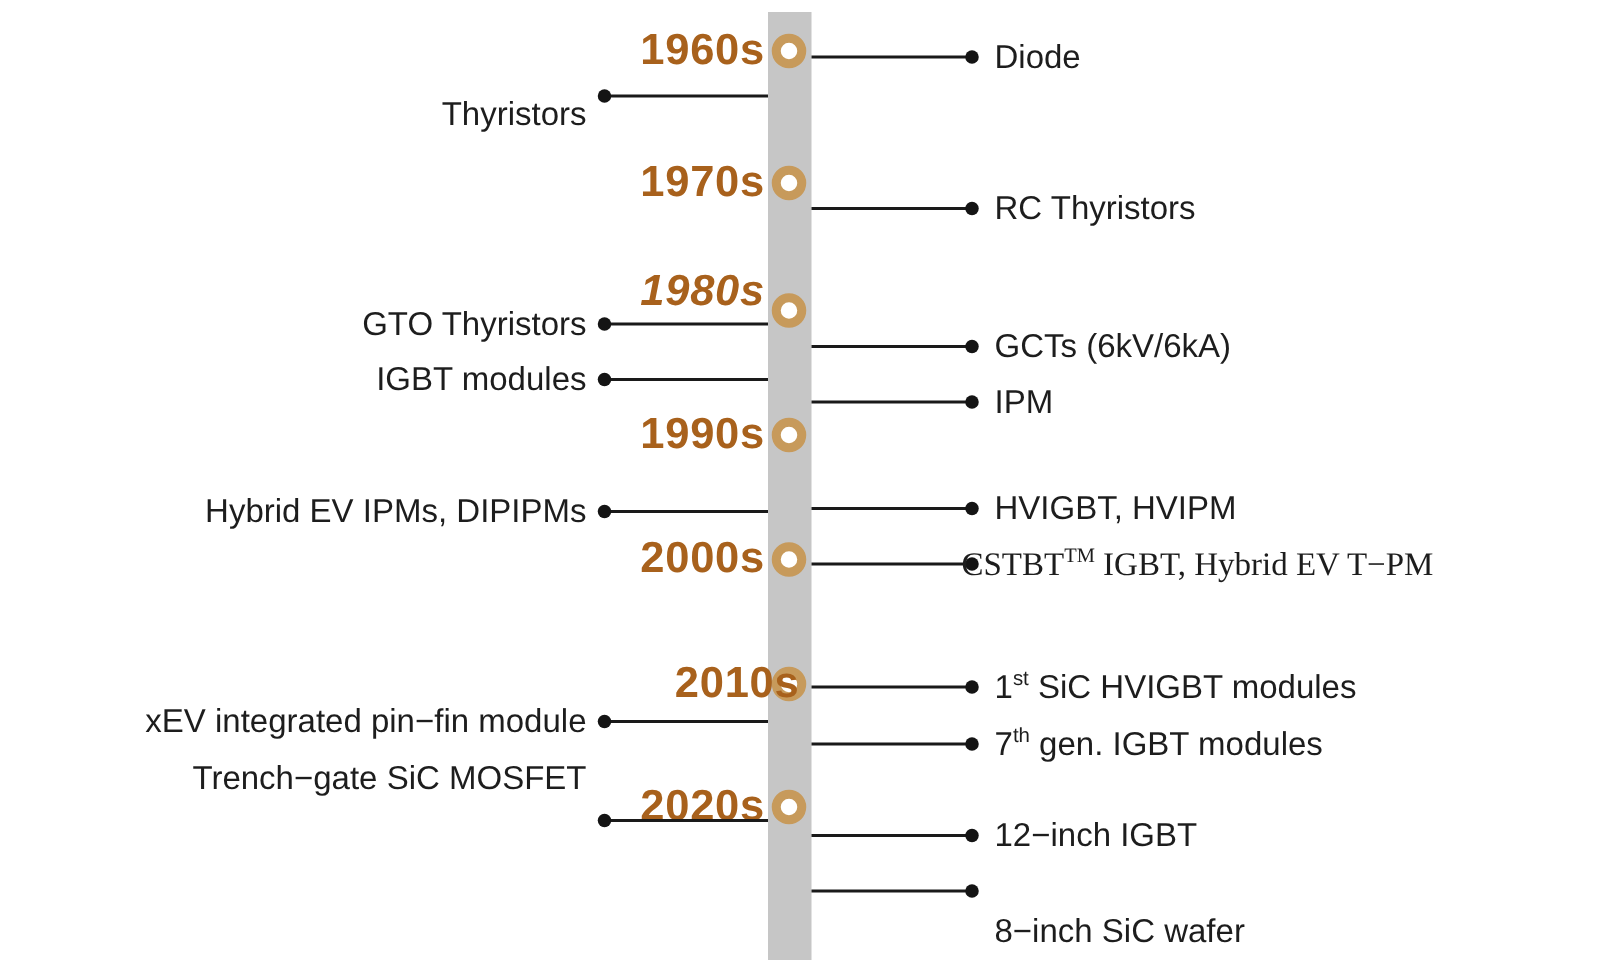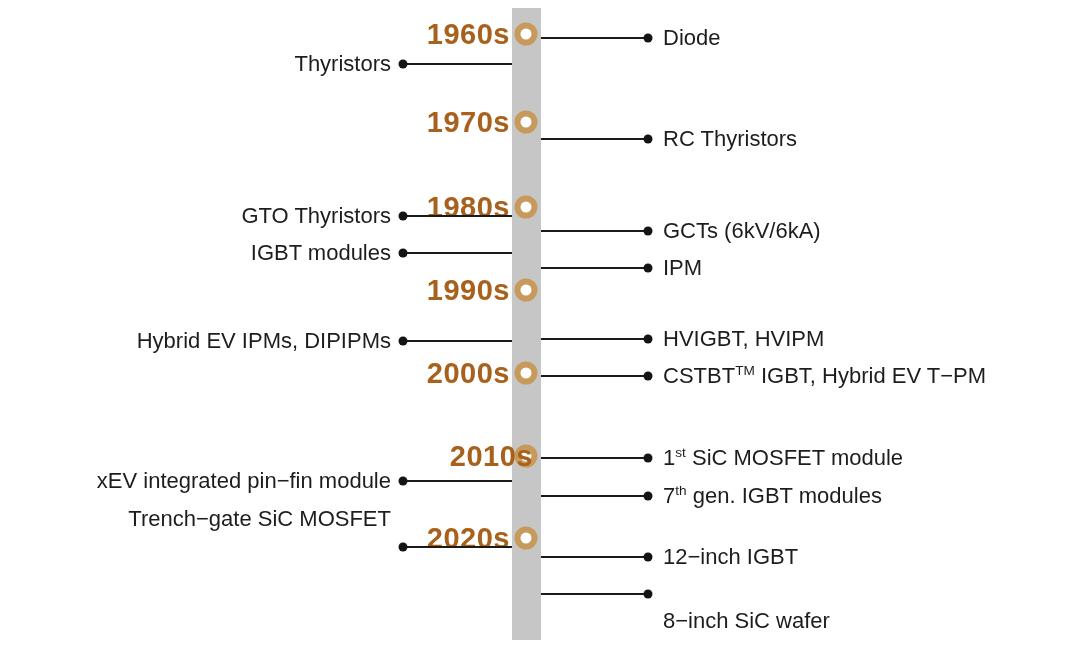--- a/index.html
+++ b/index.html
@@ -73,34 +73,34 @@
 <div id="stage">
 
   <div class="axis-bar"></div>
 
   <div id="decade-layer">
       <div class="marker" style="left: 526px; top: 34px;"></div>
       <div class="decade" style="left: 510px; top: 34px;">1960s</div>
       <div class="marker" style="left: 526px; top: 122px;"></div>
       <div class="decade" style="left: 510px; top: 122px;">1970s</div>
       <div class="marker" style="left: 526px; top: 207px;"></div>
-      <div class="decade" style="left: 510px; top: 207px;">1980s</div>
+      <div class="decade" style="left: 510px; top: 195px; font-style: italic;">1980s</div>
       <div class="marker" style="left: 526px; top: 290px;"></div>
       <div class="decade" style="left: 510px; top: 290px;">1990s</div>
       <div class="marker" style="left: 526px; top: 373px;"></div>
       <div class="decade" style="left: 510px; top: 373px;">2000s</div>
       <div class="marker" style="left: 526px; top: 456px;"></div>
       <div class="decade" style="left: 533px; top: 456px;">2010s</div>
       <div class="marker" style="left: 526px; top: 538px;"></div>
       <div class="decade" style="left: 510px; top: 538px;">2020s</div>
     </div>
   <div id="left-layer">
       <div class="line" style="left: 403px; top: 64px; width: 109px;"></div>
       <div class="dot" style="left: 403px; top: 64px;"></div>
-      <div class="ev left" style="left: 391px; top: 64px; text-align: right;">Thyristors</div>
+      <div class="ev left" style="left: 391px; top: 76px; text-align: right;">Thyristors</div>
       <div class="line" style="left: 403px; top: 216px; width: 109px;"></div>
       <div class="dot" style="left: 403px; top: 216px;"></div>
       <div class="ev left" style="left: 391px; top: 216px;">GTO Thyristors</div>
       <div class="line" style="left: 403px; top: 253px; width: 109px;"></div>
       <div class="dot" style="left: 403px; top: 253px;"></div>
       <div class="ev left" style="left: 391px; top: 253px;">IGBT modules</div>
       <div class="line" style="left: 403px; top: 341px; width: 109px;"></div>
       <div class="dot" style="left: 403px; top: 341px;"></div>
       <div class="ev left" style="left: 391px; top: 341px; text-align: right;">Hybrid EV IPMs, DIPIPMs</div>
       <div class="line" style="left: 403px; top: 481px; width: 109px;"></div>
@@ -121,24 +121,24 @@
       <div class="dot" style="left: 648px; top: 231px;"></div>
       <div class="ev" style="left: 663px; top: 231px;"><span>GCTs (6kV/6kA)</span></div>
       <div class="line" style="left: 541px; top: 268px; width: 107px;"></div>
       <div class="dot" style="left: 648px; top: 268px;"></div>
       <div class="ev" style="left: 663px; top: 268px;"><span>IPM</span></div>
       <div class="line" style="left: 541px; top: 339px; width: 107px;"></div>
       <div class="dot" style="left: 648px; top: 339px;"></div>
       <div class="ev" style="left: 663px; top: 339px;"><span>HVIGBT, HVIPM</span></div>
       <div class="line" style="left: 541px; top: 376px; width: 107px;"></div>
       <div class="dot" style="left: 648px; top: 376px;"></div>
-      <div class="ev" style="left: 663px; top: 376px;"><span>CSTBT</span><sup>TM</sup><span> IGBT, Hybrid EV T−PM</span></div>
+      <div class="ev" style="left: 641px; top: 376px; font-family: Liberation Serif, serif;"><span>CSTBT</span><sup>TM</sup><span> IGBT, Hybrid EV T−PM</span></div>
       <div class="line" style="left: 541px; top: 458px; width: 107px;"></div>
       <div class="dot" style="left: 648px; top: 458px;"></div>
-      <div class="ev" style="left: 663px; top: 458px;"><span>1</span><sup>st</sup><span> SiC MOSFET module</span></div>
+      <div class="ev" style="left: 663px; top: 458px;"><span>1</span><sup>st</sup><span> SiC HVIGBT modules</span></div>
       <div class="line" style="left: 541px; top: 496px; width: 107px;"></div>
       <div class="dot" style="left: 648px; top: 496px;"></div>
       <div class="ev" style="left: 663px; top: 496px;"><span>7</span><sup>th</sup><span> gen. IGBT modules</span></div>
       <div class="line" style="left: 541px; top: 557px; width: 107px;"></div>
       <div class="dot" style="left: 648px; top: 557px;"></div>
       <div class="ev" style="left: 663px; top: 557px;"><span>12−inch IGBT</span></div>
       <div class="line" style="left: 541px; top: 594px; width: 107px;"></div>
       <div class="dot" style="left: 648px; top: 594px;"></div>
       <div class="ev" style="left: 663px; top: 594px; margin-top: 27px;"><span>8−inch SiC wafer</span></div>
     </div>

